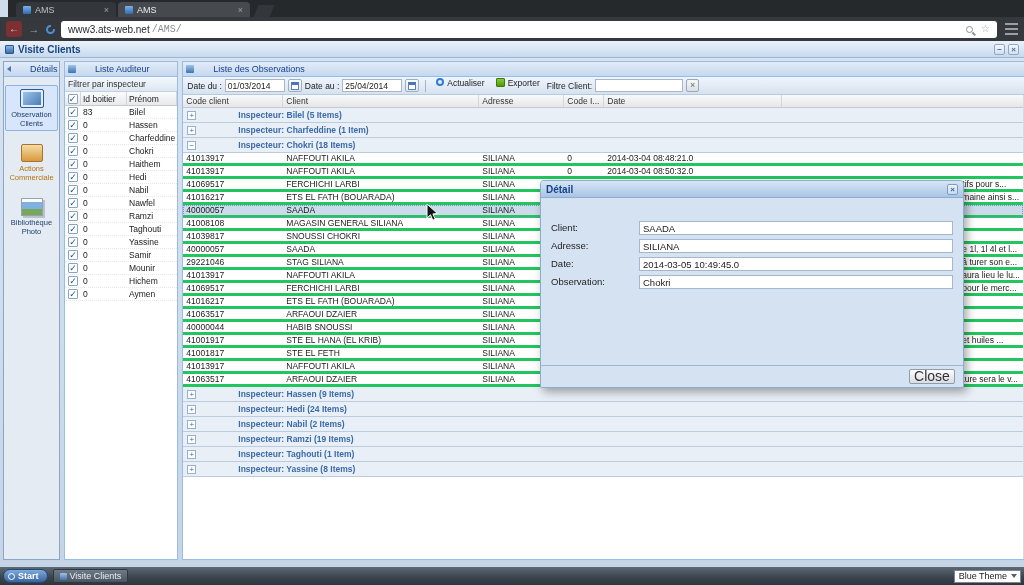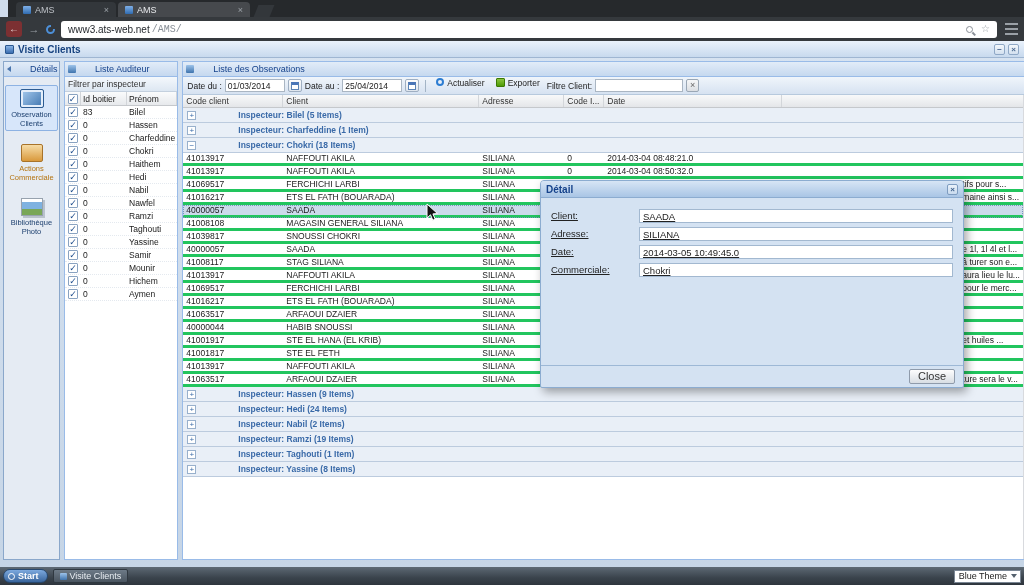--- a/index.html
+++ b/index.html
@@ -95,27 +95,27 @@
 
   .vscroll { position:absolute; top:33px; right:0; bottom:0; width:11px; background:#f1f2f4; border-left:1px solid #d8dade; }
   .vs-arrow { position:absolute; left:0; width:10px; height:11px; background:linear-gradient(#fdfdfd,#dfe3e8); border:1px solid #aab4c0; font-size:6px; line-height:10px; text-align:center; color:#5a6878; }
   .vs-up { top:0; } .vs-down { bottom:0; }
   .vs-thumb { position:absolute; left:0; top:13px; width:10px; height:56px; background:linear-gradient(90deg,#e8eef6,#c9d8ea); border:1px solid #93aac6; border-radius:2px; }
 
   
   .dialog { position:absolute; left:540px; top:180px; width:424px; height:208px; background:#d4e2f2; border:1px solid #8cacd0; border-radius:4px 4px 2px 2px; box-shadow:3px 4px 10px rgba(0,0,0,.35); display:flex; flex-direction:column; z-index:50; }
   .dialog-title { height:17px; display:flex; align-items:center; padding:0 5px; font-size:10px; font-weight:bold; color:#15428b; background:linear-gradient(#d7e5f5,#a9c5e5); border-bottom:1px solid #8cacd0; border-radius:3px 3px 0 0; flex:0 0 auto; }
   .dialog-close { margin-left:auto; width:11px; height:11px; background:linear-gradient(#eaf2fa,#c8daee); border:1px solid #7e9cc0; color:#3f618c; font-size:8px; line-height:9px; text-align:center; border-radius:2px; }
-  .dialog-body { flex:1; padding:11px 10px 2px; font-size:9.5px; color:#222;text-decoration:underline; }
+  .dialog-body { flex:1; padding:23px 10px 2px; font-size:9.5px; color:#222; }
   .field-row { display:flex; margin-bottom:4px; align-items:flex-start; }
   .field-label { width:88px; padding-top:2px; line-height:1.15; }
   .field-input { flex:1; height:14px; background:#fff; border:1px solid #a2b8d0; font-size:9.5px; padding:1px 3px; white-space:nowrap; overflow:hidden; }
   .field-area { flex:1; height:84px; background:#fff; border:1px solid #a2b8d0; font-size:9.5px; padding:1px 3px; }
   .dialog-footer { height:22px; border-top:1px solid #9db8d6; display:flex; align-items:center; justify-content:flex-end; padding:0 8px; flex:0 0 auto; }
-  .close-btn { width:46px; height:15px; background:linear-gradient(#fdfdfd,#d8dde3); border:1px solid #8f9bab; border-radius:2px; font-size:11px; color:#333; text-align:center; line-height:13px; }
+  .close-btn { width:46px; height:15px; background:linear-gradient(#fdfdfd,#d8dde3); border:1px solid #8f9bab; border-radius:2px; font-size:14px; color:#333; text-align:center; line-height:13px; }
 
   
   .taskbar { position:absolute; left:0; right:0; bottom:0; height:18px; background:linear-gradient(#5d6974,#3a434c 60%,#2e353d); display:flex; align-items:center; padding:0 3px; gap:5px; }
   .start-btn { height:14px; padding:0 8px 0 4px; border-radius:7px; background:linear-gradient(#7ca9de,#39659c); color:#fff; font-size:9px; font-weight:bold; display:flex; align-items:center; gap:3px; border:1px solid #27486f; }
   .start-glyph { width:7px; height:7px; border:1.5px solid #fff; border-radius:50%; }
   .task-btn { height:14px; padding:0 6px; background:linear-gradient(#6d7a87,#4a5560); border:1px solid #2f3840; border-radius:2px; color:#e8edf2; font-size:9px; display:flex; align-items:center; gap:3px; }
   .task-glyph { width:7px; height:7px; background:linear-gradient(#9dc3ea,#3f74ae); border-radius:1px; }
   .theme-select { margin-left:auto; height:13px; background:#fff; border:1px solid #7a8694; font-size:9px; color:#222; display:flex; align-items:center; gap:4px; padding:0 3px 0 4px; }
   .dd-arrow { width:0; height:0; border-left:3px solid transparent; border-right:3px solid transparent; border-top:4px solid #55616e; }
 
@@ -417,21 +417,21 @@
             </div>
             <div class="obs-row">
               <span class="ocell c-code">40000057</span>
               <span class="ocell c-client">SAADA</span>
               <span class="ocell c-adr">SILIANA</span>
               <span class="ocell c-ci"></span>
               <span class="ocell c-date"></span>
               <span class="ocell c-text cut">e 1l, 1l 4l et l...</span>
             </div>
             <div class="obs-row">
-              <span class="ocell c-code">41008117</span>
+              <span class="ocell c-code">29221046</span>
               <span class="ocell c-client">STAG SILIANA</span>
               <span class="ocell c-adr">SILIANA</span>
               <span class="ocell c-ci"></span>
               <span class="ocell c-date"></span>
               <span class="ocell c-text cut">â turer son e...</span>
             </div>
             <div class="obs-row">
               <span class="ocell c-code">41013917</span>
               <span class="ocell c-client">NAFFOUTI AKILA</span>
               <span class="ocell c-adr">SILIANA</span>
@@ -551,21 +551,21 @@
       </div>
       <div class="field-row">
         <span class="field-label">Adresse:</span>
         <span class="field-input">SILIANA</span>
       </div>
       <div class="field-row">
         <span class="field-label">Date:</span>
         <span class="field-input">2014-03-05 10:49:45.0</span>
       </div>
       <div class="field-row">
-        <span class="field-label">Commerciale:</span>
+        <span class="field-label">Observation:</span>
         <span class="field-input">Chokri</span>
       </div>
     </div>
     <div class="dialog-footer">
       <span class="close-btn">Close</span>
     </div>
   </div>
 
   <div class="taskbar">
     <span class="start-btn">

